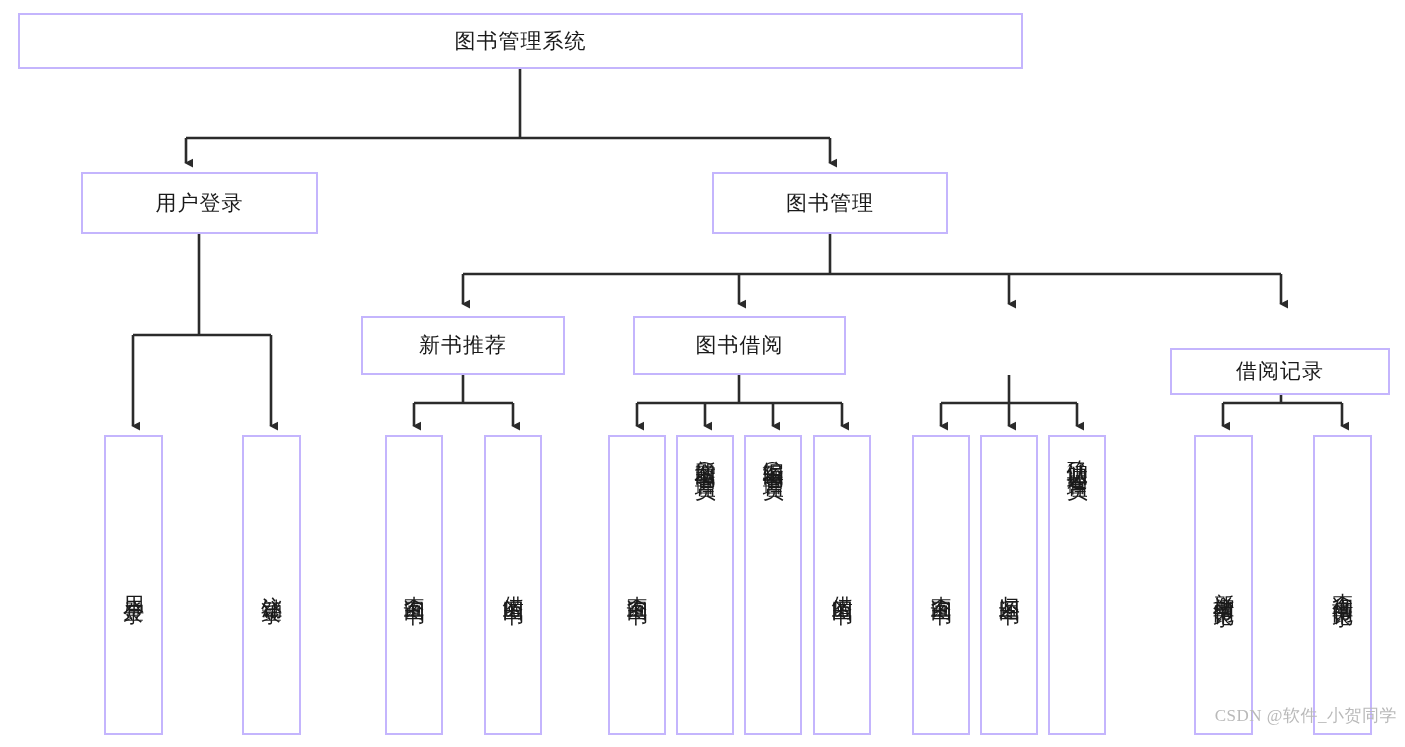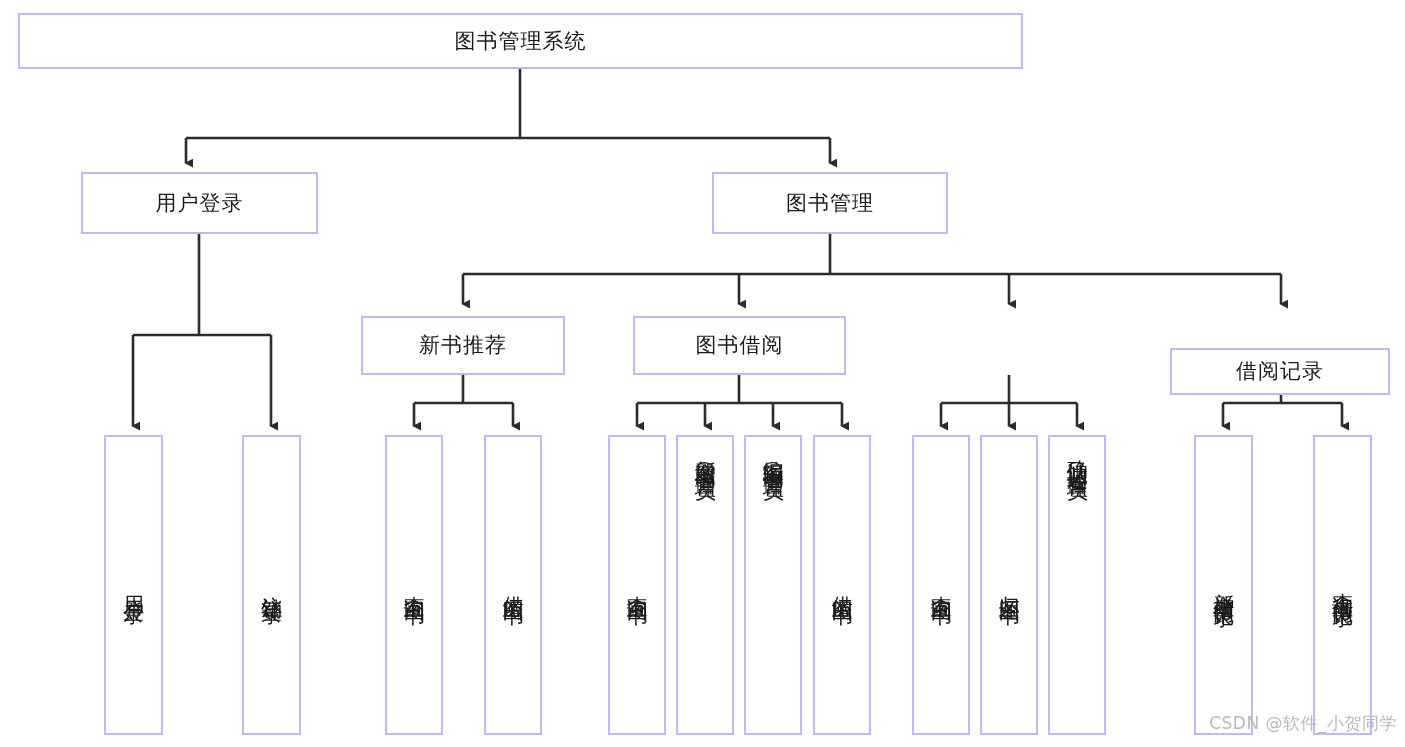--- a/index.html
+++ b/index.html
@@ -53,26 +53,27 @@
     letter-spacing: 3px;
     white-space: nowrap;
     text-align: center;
   }
   .node-v.align-top {
     align-items: flex-start;
   }
   #watermark {
     position: absolute;
     right: 8px;
-    bottom: 12px;
+    bottom: 20px;
     font-size: 17px;
     color: #b9b9b9;
     letter-spacing: 0.5px;
     white-space: nowrap;
     pointer-events: none;
+    font-family: Liberation Serif, serif;
   }
 </style>
 </head>
 <body>
 
 <div id="diagram-canvas">
 
   <svg id="connector-layer" viewBox="0 0 1405 747" xmlns="http://www.w3.org/2000/svg">
     <defs>
       <marker id="arrowhead" markerWidth="10" markerHeight="10" refX="4.6" refY="7.6" orient="auto" markerUnits="userSpaceOnUse">

